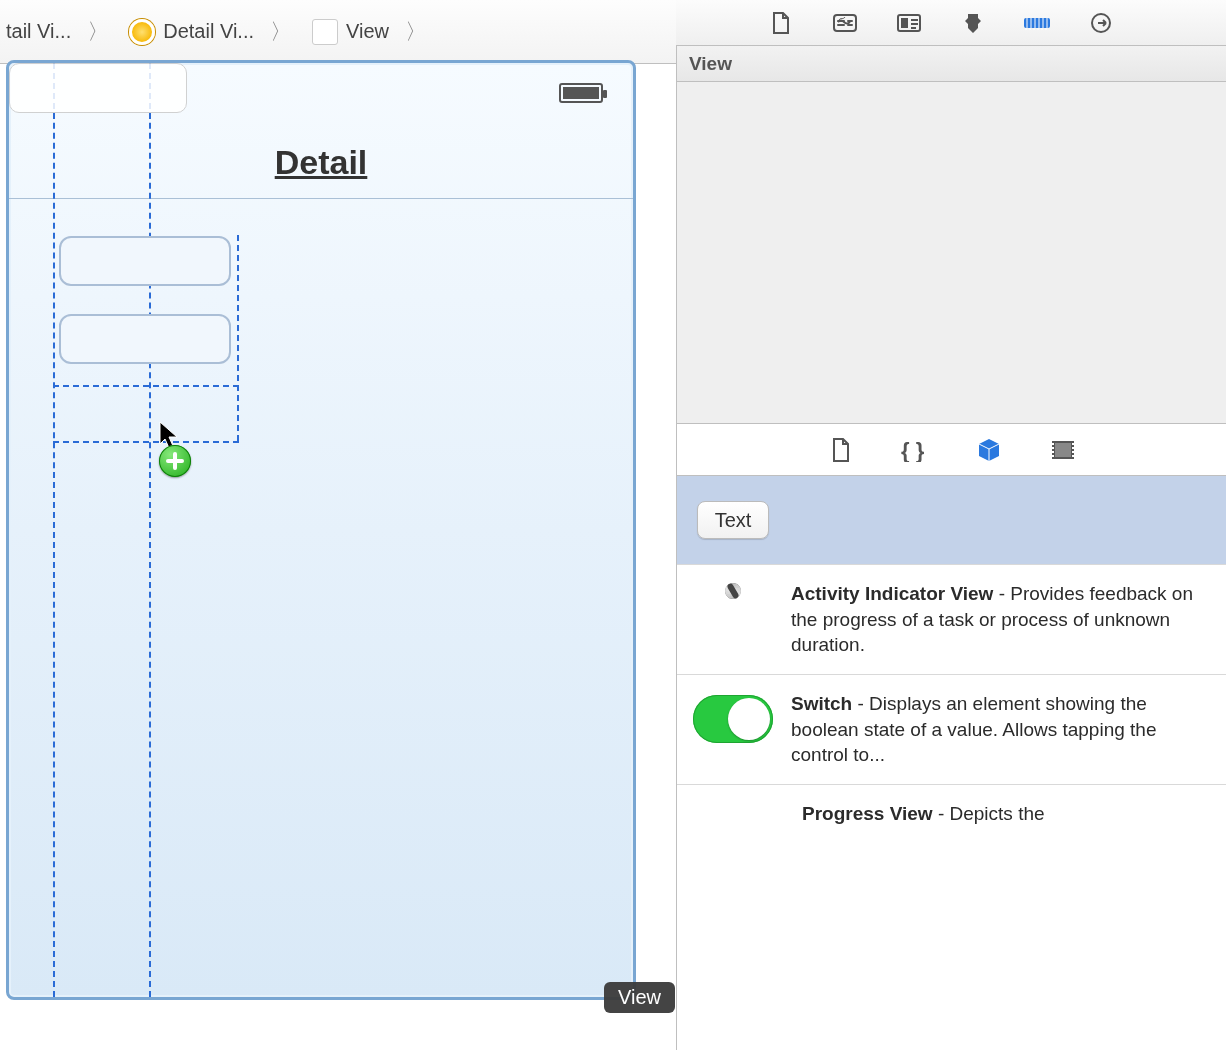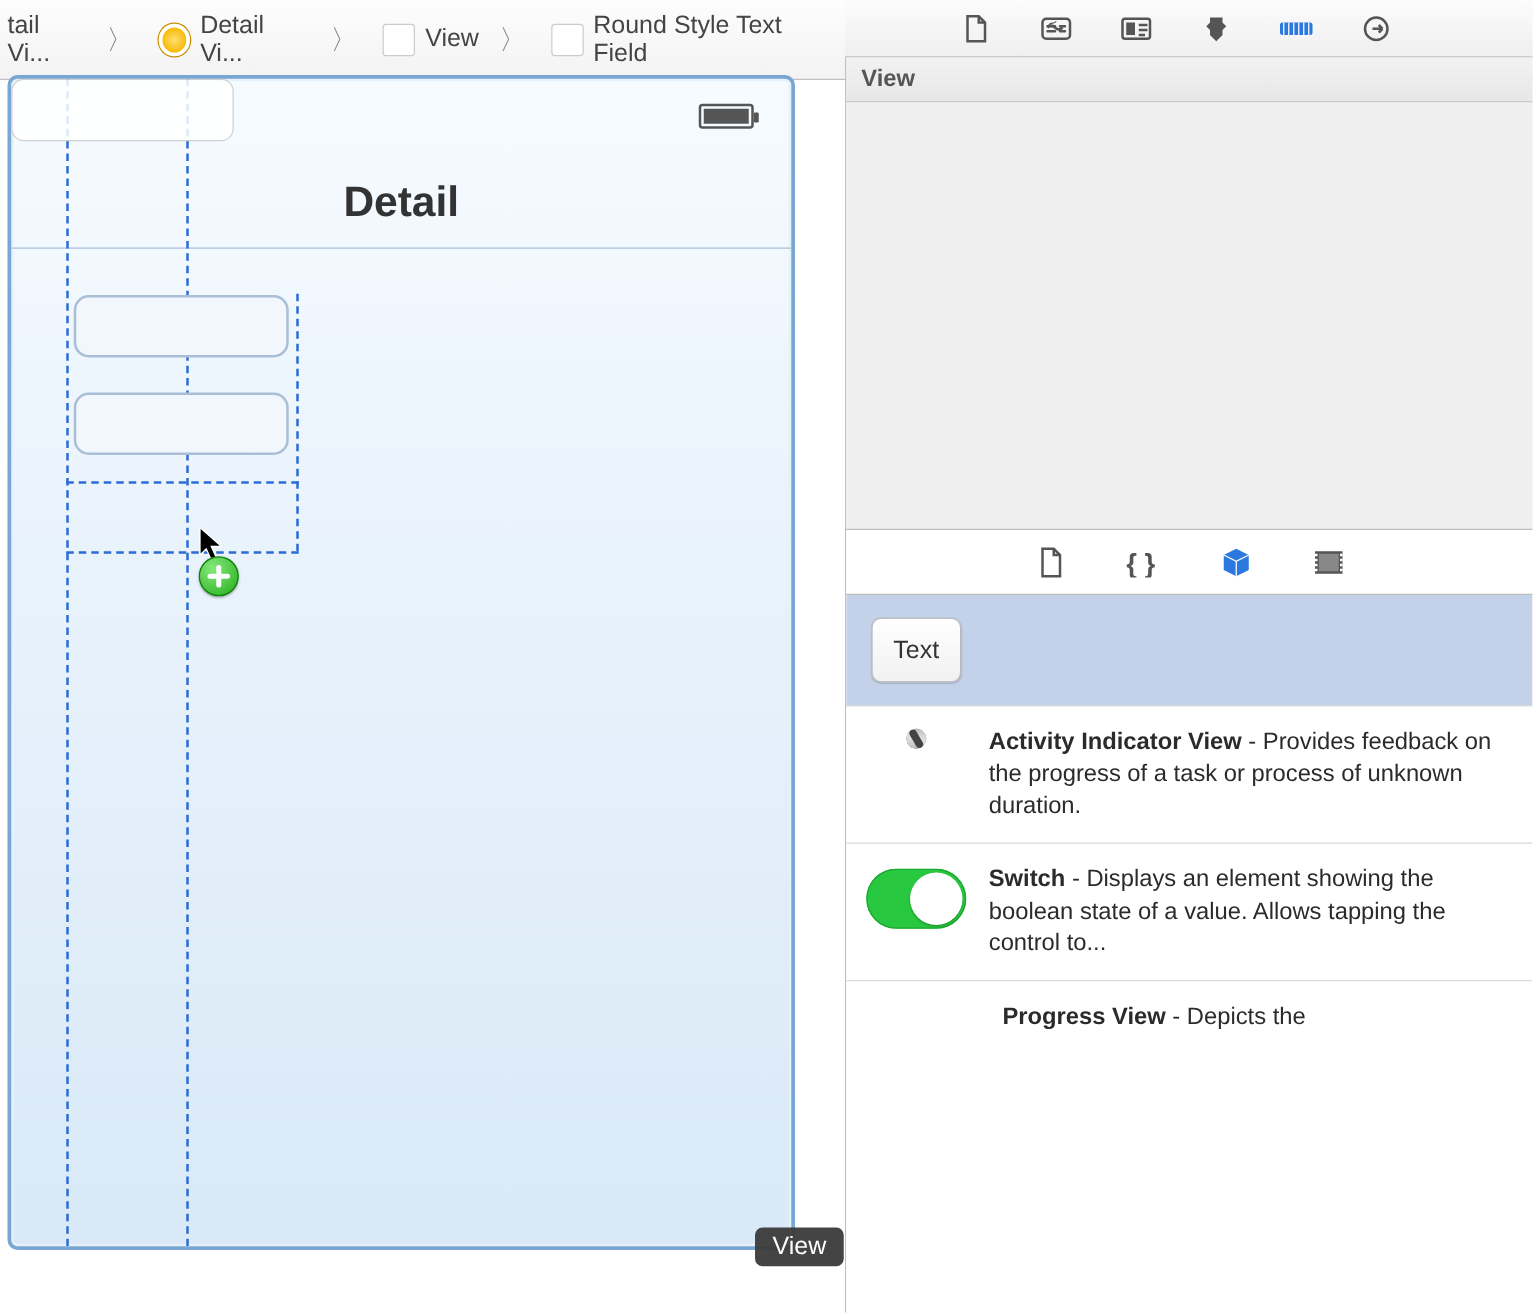--- a/index.html
+++ b/index.html
@@ -25,21 +25,21 @@
   
   .canvas-wrap { position:absolute; left:6px; top:60px; width:630px; height:940px;
     border:3px solid #79a6d2; border-radius:8px;
     background:linear-gradient(#f6fbff,#e6f1fb,#d9e9f7);
     box-shadow:inset 0 0 0 2px #e5f1fb; overflow:hidden; }
   .battery { position:absolute; top:20px; right:24px; width:50px; height:22px; }
   .battery .body { width:44px; height:20px; border:2px solid #555; border-radius:3px; position:relative; display:block; }
   .battery .body::after { content:""; position:absolute; right:-6px; top:5px; width:4px; height:8px; background:#555; border-radius:1px; }
   .battery .fill { position:absolute; left:2px; top:2px; width:36px; height:12px; background:#555; }
   .nav-title { position:absolute; left:0; top:80px; width:100%; text-align:center;
-    font-size:34px; font-weight:600; color:#333; font-family:"Helvetica Neue",Arial,sans-serif; }
+    font-size:34px; font-weight:600; color:#333; font-family:"Helvetica Neue",Arial,sans-serif;text-decoration:underline; }
   .nav-sep { position:absolute; left:0; top:135px; width:100%; height:0; border-top:1px solid #aac0d6; }
 
   
   .vguide { position:absolute; top:0; bottom:0; width:0; border-left:2px dashed #2a6bd6; }
   .vguide.g1 { left:44px; }
   .vguide.g2 { left:140px; }
   
   .hbox { position:absolute; border:2px dashed #2a6bd6; }
   .sel-top { left:44px; top:172px; width:186px; height:204px; border-left:2px dashed #2a6bd6; border-top:none; border-right:2px dashed #2a6bd6; border-bottom:2px dashed #2a6bd6; }
 
@@ -70,21 +70,21 @@
   .mini-tabs .mt svg { display:block; }
 
   .library { flex:1; overflow:hidden; background:#fff; }
   .lib-item { border-bottom:1px solid #d9d9d9; padding:16px 18px 16px 16px; display:flex; gap:18px; align-items:flex-start; }
   .lib-item.selected { background:#c3d2e9; }
   .lib-item .icon { width:80px; height:56px; flex:0 0 80px; display:flex; align-items:center; justify-content:center; }
   .lib-item .desc { font-size:19px; line-height:1.35; color:#2b2b2b; }
   .lib-item .desc b { font-weight:700; }
 
   
-  .thumb-text { width:72px; height:52px; background:linear-gradient(#fff,#f1f1f1); border:1px solid #bbb; border-radius:8px; display:flex; align-items:center; justify-content:center; font-size:20px; color:#333; box-shadow:0 1px 1px rgba(0,0,0,.15); }
+  .thumb-text { width:72px; height:38px; background:linear-gradient(#fff,#f1f1f1); border:1px solid #bbb; border-radius:8px; display:flex; align-items:center; justify-content:center; font-size:20px; color:#333; box-shadow:0 1px 1px rgba(0,0,0,.15); }
   .thumb-slider { width:84px; position:relative; }
   .thumb-slider .track { height:4px; background:#cfcfcf; border-radius:2px; position:relative; top:22px; }
   .thumb-slider .track .active { position:absolute; left:0; top:0; height:4px; width:28px; background:#2c7dff; border-radius:2px; }
   .thumb-slider .knob { position:absolute; left:20px; top:6px; width:40px; height:40px; border-radius:50%; background:linear-gradient(#fff,#f0f0f0); border:1px solid #ccc; box-shadow:0 1px 2px rgba(0,0,0,.2); }
   .thumb-switch { width:84px; height:48px; border-radius:28px; background:#28c940; position:relative; box-shadow:inset 0 0 0 1px #1ea531; }
   .thumb-switch .knob { position:absolute; right:3px; top:3px; width:42px; height:42px; border-radius:50%; background:#fff; box-shadow:0 1px 2px rgba(0,0,0,.3); }
   .thumb-spinner { width:54px; height:54px; position:relative; }
   .thumb-spinner span { position:absolute; left:50%; top:50%; width:6px; height:16px; background:#bcbcbc; border-radius:3px; transform-origin:50% -10px; }
 </style>
 </head>
@@ -98,24 +98,20 @@
     </div>
     <div class="crumb">
       <span class="crumb-icon yellow"></span>
       <span>Detail Vi...</span>
       <span class="sep">〉</span>
     </div>
     <div class="crumb">
       <span class="crumb-icon"></span>
       <span>View</span>
       <span class="sep">〉</span>
-    </div>
-    <div class="crumb">
-      <span class="crumb-icon"></span>
-      <span>Round Style Text Field</span>
     </div>
   </div>
 </div>
 
 <div class="inspectbar">
   <div class="ib">
     <svg width="22" height="24">
         <path d="M4 2h9l5 5v15H4z" fill="none" stroke="#555" stroke-width="2"></path>
         <path d="M13 2v5h5" fill="none" stroke="#555" stroke-width="2"></path>
       </svg>

